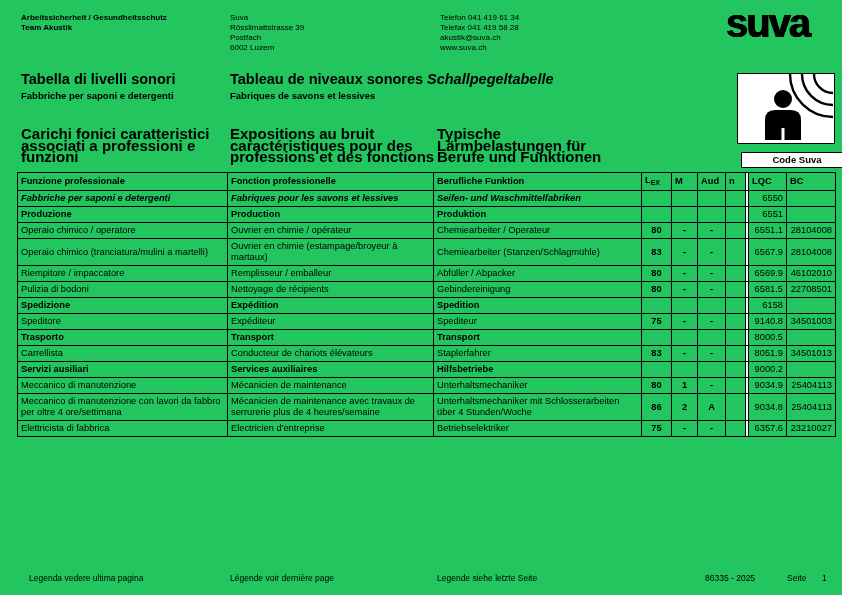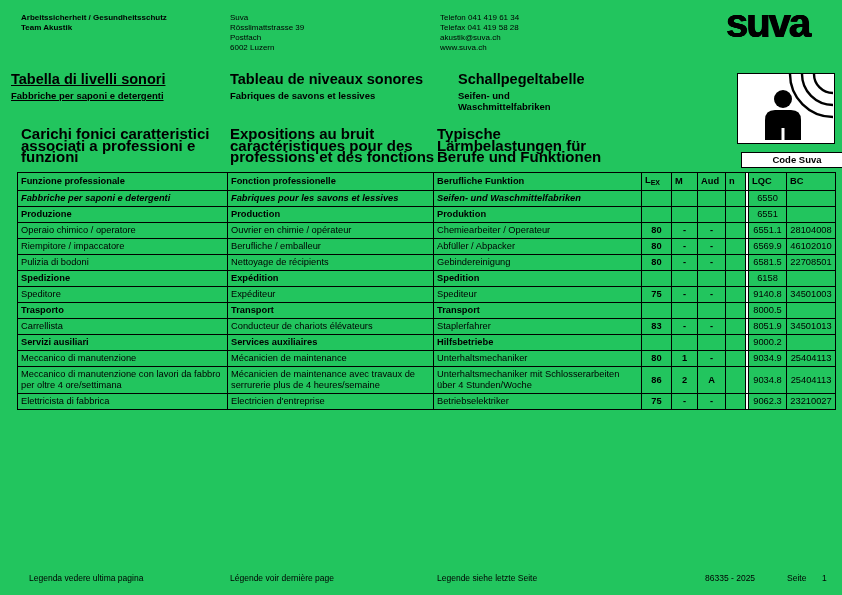--- a/index.html
+++ b/index.html
@@ -34,21 +34,21 @@
   
   table.sound { border-collapse:collapse; table-layout:fixed; width:818px; font-size:9.3px; }
   table.sound th, table.sound td {
     border:1px solid #000; padding:2px 3px; vertical-align:middle;
     line-height:11px; overflow:hidden;
   }
   table.sound th { font-weight:bold; text-align:left; height:15px; }
   table.sound td { height:13px; }
   th.cell-num, td.cell-num { text-align:center; font-weight:bold; }
   th.ch-code, td.cell-code { font-weight:bold; }
-  td.cell-code { font-weight:normal; text-align:center; }
+  td.cell-code { font-weight:normal; text-align:right; }
   th.spacer, td.spacer { border:none; padding:0; background:#fff; }
   .row-family .cell-text { font-weight:bold; font-style:italic; }
   .row-group .cell-text { font-weight:bold; }
   .sub-ex { font-size:7px; vertical-align:-2px; font-weight:bold; }
 
   
   .footer-line { font-size:8.5px; line-height:10px; }
 </style>
 </head>
 <body>
@@ -69,34 +69,30 @@
 
   <div class="abs small-line" style="left:440px; top:13px;">
     <div>Telefon 041 419 61 34</div>
     <div>Telefax 041 419 58 28</div>
     <div>akustik@suva.ch</div>
     <div>www.suva.ch</div>
   </div>
 
   <div class="abs logo" style="left:726px; top:4px;">suva</div>
 
-  <div class="abs" style="left:11px; top:71px; width:205px;text-decoration:underline;">
+  <div class="abs" style="left:21px; top:71px; width:205px;">
     <div class="title">Tabella di livelli sonori</div>
     <div class="subtitle">Fabbriche per saponi e detergenti</div>
   </div>
   <div class="abs" style="left:230px; top:71px; width:210px;">
     <div class="title">Tableau de niveaux sonores</div>
     <div class="subtitle">Fabriques de savons et lessives</div>
   </div>
-  <div class="abs" style="left:458px; top:71px; width:210px;">
+  <div class="abs" style="left:427px; top:71px; width:210px;font-style:italic;">
     <div class="title">Schallpegeltabelle</div>
-    <div class="subtitle">
-      <div>Seifen- und</div>
-      <div>Waschmittelfabriken</div>
-    </div>
   </div>
 
   <div class="abs lead" style="left:21px; top:128px; width:202px;">Carichi fonici caratteristici associati a professioni e funzioni</div>
   <div class="abs lead" style="left:230px; top:128px; width:212px;">Expositions au bruit caractéristiques pour des professions et des fonctions</div>
   <div class="abs lead" style="left:437px; top:128px; width:170px;">Typische Lärmbelastungen für Berufe und Funktionen</div>
 
   <div class="abs picto-box" style="left:737px; top:73px;">
     <svg width="95" height="68" viewBox="0 0 95 68">
       <path d="M 76,0 A 19 19 0 0 0 95,19" fill="none" stroke="#000" stroke-width="2.4"></path>
       <path d="M 64,0 A 31 31 0 0 0 95,31" fill="none" stroke="#000" stroke-width="2.4"></path>
@@ -168,22 +164,34 @@
           <td class="cell-text">Chemiearbeiter / Operateur</td>
           <td class="cell-num">80</td>
           <td class="cell-num">-</td>
           <td class="cell-num">-</td>
           <td class="cell-num"></td>
           <td class="spacer"></td>
           <td class="cell-code">6551.1</td>
           <td class="cell-code">28104008</td>
         </tr>
         <tr class="row-item">
+          <td class="cell-text">Operaio chimico (tranciatura/mulini a martelli)</td>
+          <td class="cell-text">Ouvrier en chimie (estampage/broyeur à martaux)</td>
+          <td class="cell-text">Chemiearbeiter (Stanzen/Schlagmühle)</td>
+          <td class="cell-num">83</td>
+          <td class="cell-num">-</td>
+          <td class="cell-num">-</td>
+          <td class="cell-num"></td>
+          <td class="spacer"></td>
+          <td class="cell-code">6567.9</td>
+          <td class="cell-code">28104008</td>
+        </tr>
+        <tr class="row-item">
           <td class="cell-text">Riempitore / impaccatore</td>
-          <td class="cell-text">Berufliche / emballeur</td>
+          <td class="cell-text">Remplisseur / emballeur</td>
           <td class="cell-text">Abfüller / Abpacker</td>
           <td class="cell-num">80</td>
           <td class="cell-num">-</td>
           <td class="cell-num">-</td>
           <td class="cell-num"></td>
           <td class="spacer"></td>
           <td class="cell-code">6569.9</td>
           <td class="cell-code">46102010</td>
         </tr>
         <tr class="row-item">
@@ -284,21 +292,21 @@
         </tr>
         <tr class="row-item">
           <td class="cell-text">Elettricista di fabbrica</td>
           <td class="cell-text">Electricien d'entreprise</td>
           <td class="cell-text">Betriebselektriker</td>
           <td class="cell-num">75</td>
           <td class="cell-num">-</td>
           <td class="cell-num">-</td>
           <td class="cell-num"></td>
           <td class="spacer"></td>
-          <td class="cell-code">9062.3</td>
+          <td class="cell-code">6357.6</td>
           <td class="cell-code">23210027</td>
         </tr>
       </tbody>
   </table>
 
   <div class="abs footer-line" style="left:21px; top:573px;margin-left:8px;">Legenda vedere ultima pagina</div>
   <div class="abs footer-line" style="left:230px; top:573px;">Légende voir dernière page</div>
   <div class="abs footer-line" style="left:437px; top:573px;">Legende siehe letzte Seite</div>
   <div class="abs footer-line" style="left:705px; top:573px;">86335 - 2025</div>
   <div class="abs footer-line" style="left:787px; top:573px;">Seite</div>

